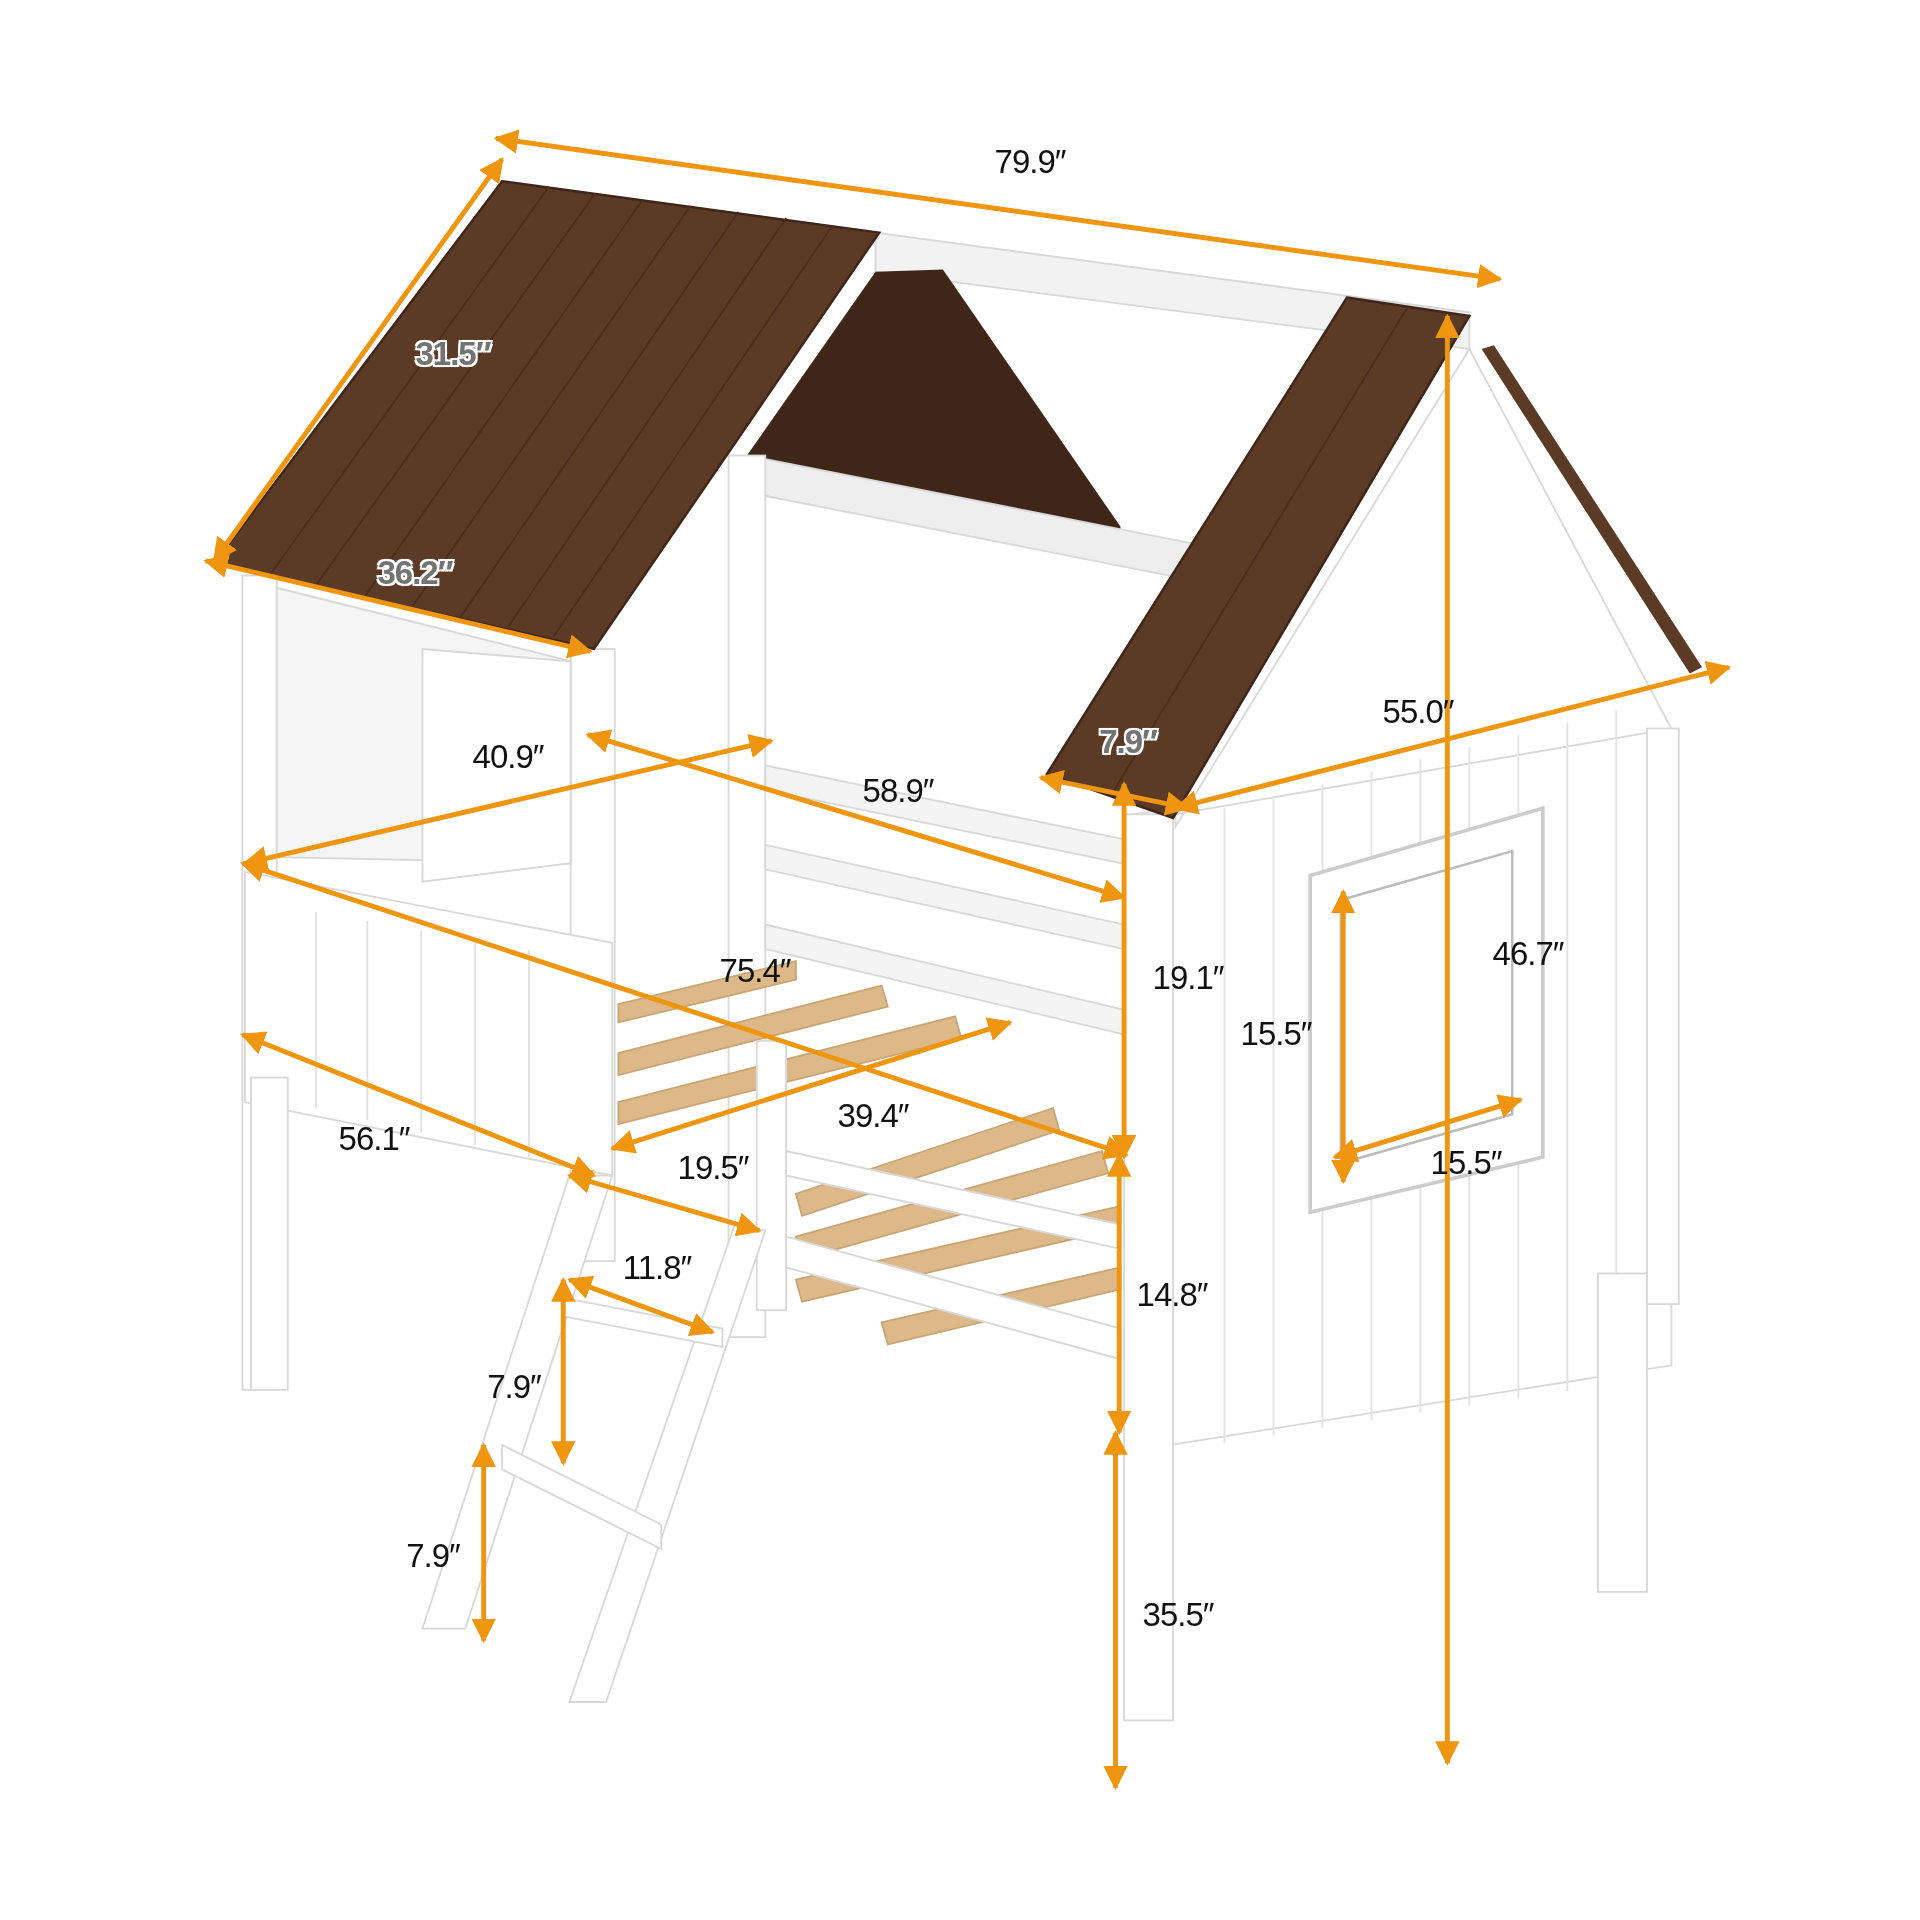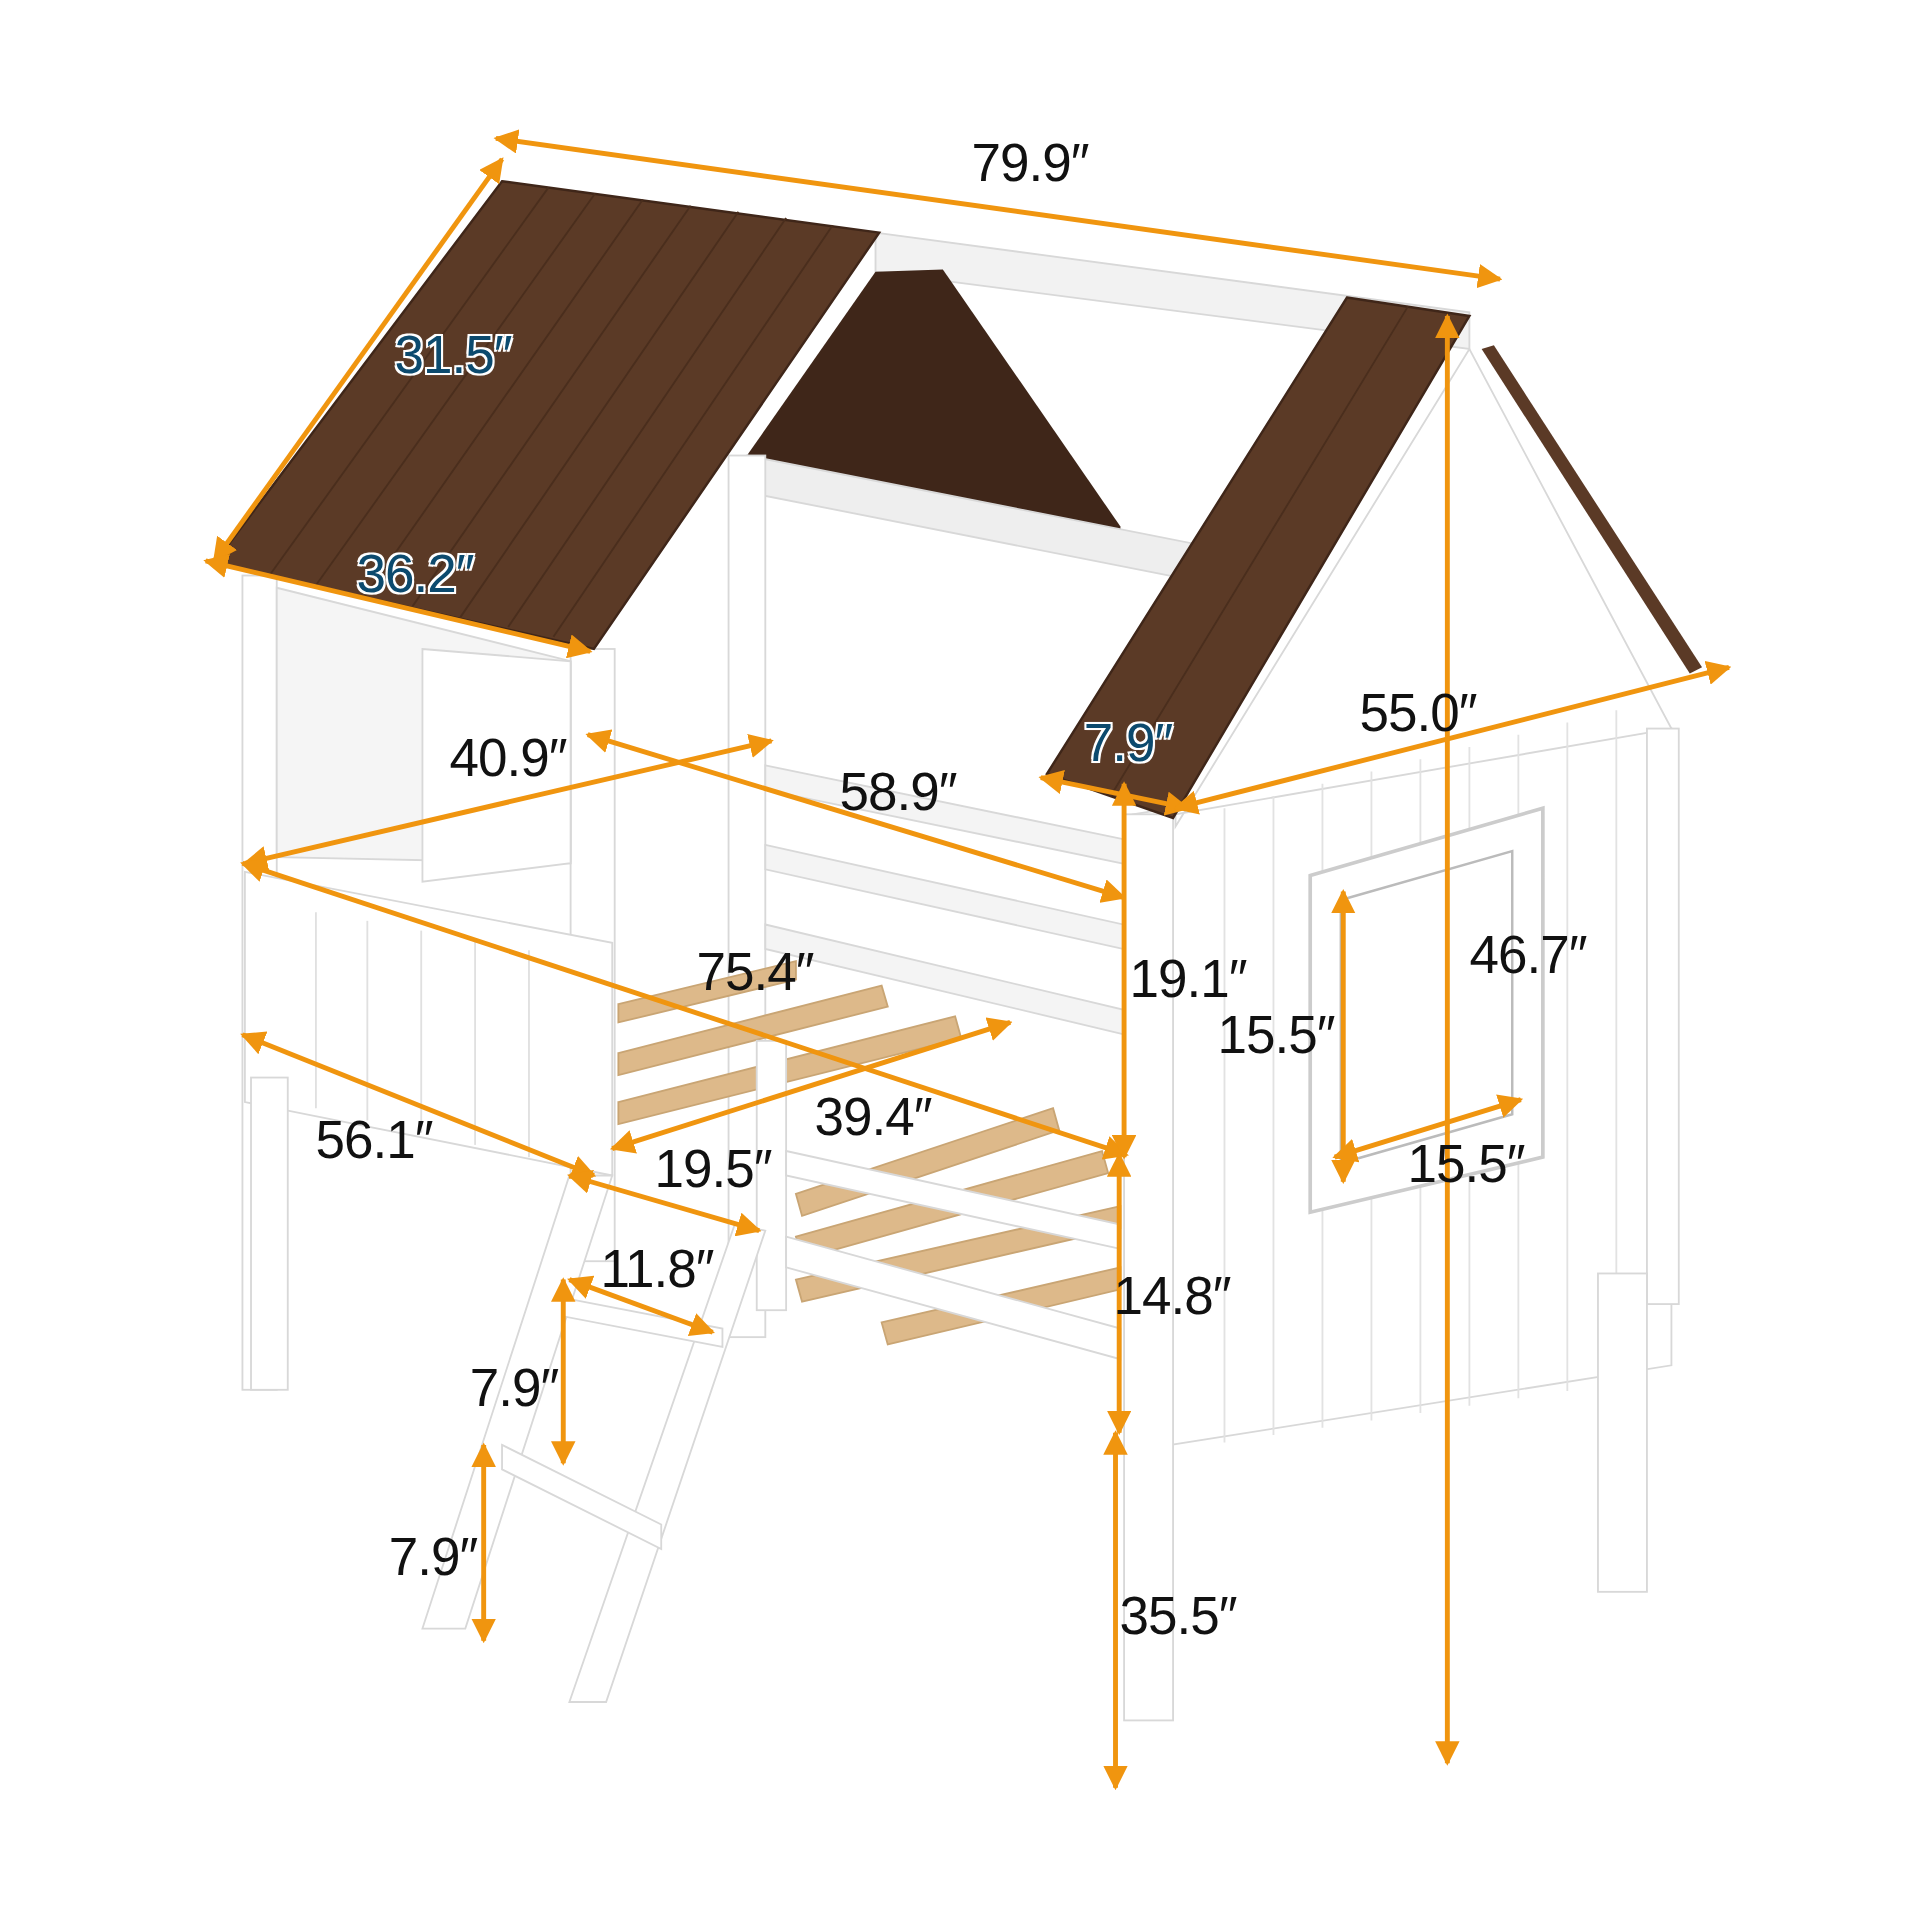--- a/index.html
+++ b/index.html
@@ -1,23 +1,23 @@
 <!DOCTYPE html>
 <html><head>
 <meta charset="utf-8">
 <style>
   html, body { margin:0; padding:0; background:#ffffff; }
   body { width:1920px; height:1920px; position:relative; overflow:hidden;
          font-family:"Liberation Sans", "DejaVu Sans", sans-serif; }
   #stage { position:absolute; left:0; top:0; width:1920px; height:1920px; }
   .dim-label { position:absolute; font-family:"Liberation Sans", sans-serif;
-               font-size:53px; color:#111111; white-space:nowrap; letter-spacing:-1px;
+               font-size:33px; color:#111111; white-space:nowrap; letter-spacing:-1px;
                transform:translate(-50%,-50%); }
-  .dim-label.outlined { color:#0c4a6e; -webkit-text-stroke:0; 
-               text-shadow: 0 0 3px #fff, 0 0 3px #fff, 2px 2px 0 #fff, -2px -2px 0 #fff, 2px -2px 0 #fff, -2px 2px 0 #fff; font-weight:normal; }
+  .dim-label.outlined { color:#737373; -webkit-text-stroke:0; 
+               text-shadow: 0 0 3px #fff, 0 0 3px #fff, 2px 2px 0 #fff, -2px -2px 0 #fff, 2px -2px 0 #fff, -2px 2px 0 #fff; font-weight:bold; }
 </style>
 </head>
 <body>
 
 <div id="stage">
 <svg width="1920" height="1920" viewBox="0 0 1568 1568" xmlns="http://www.w3.org/2000/svg">
   <defs>
     <marker id="ah" viewBox="0 0 10 10" refX="9" refY="5" markerWidth="5" markerHeight="5" orient="auto-start-reverse">
       <path d="M0,0 L10,5 L0,10 z" fill="#F0950F"></path>
     </marker>

